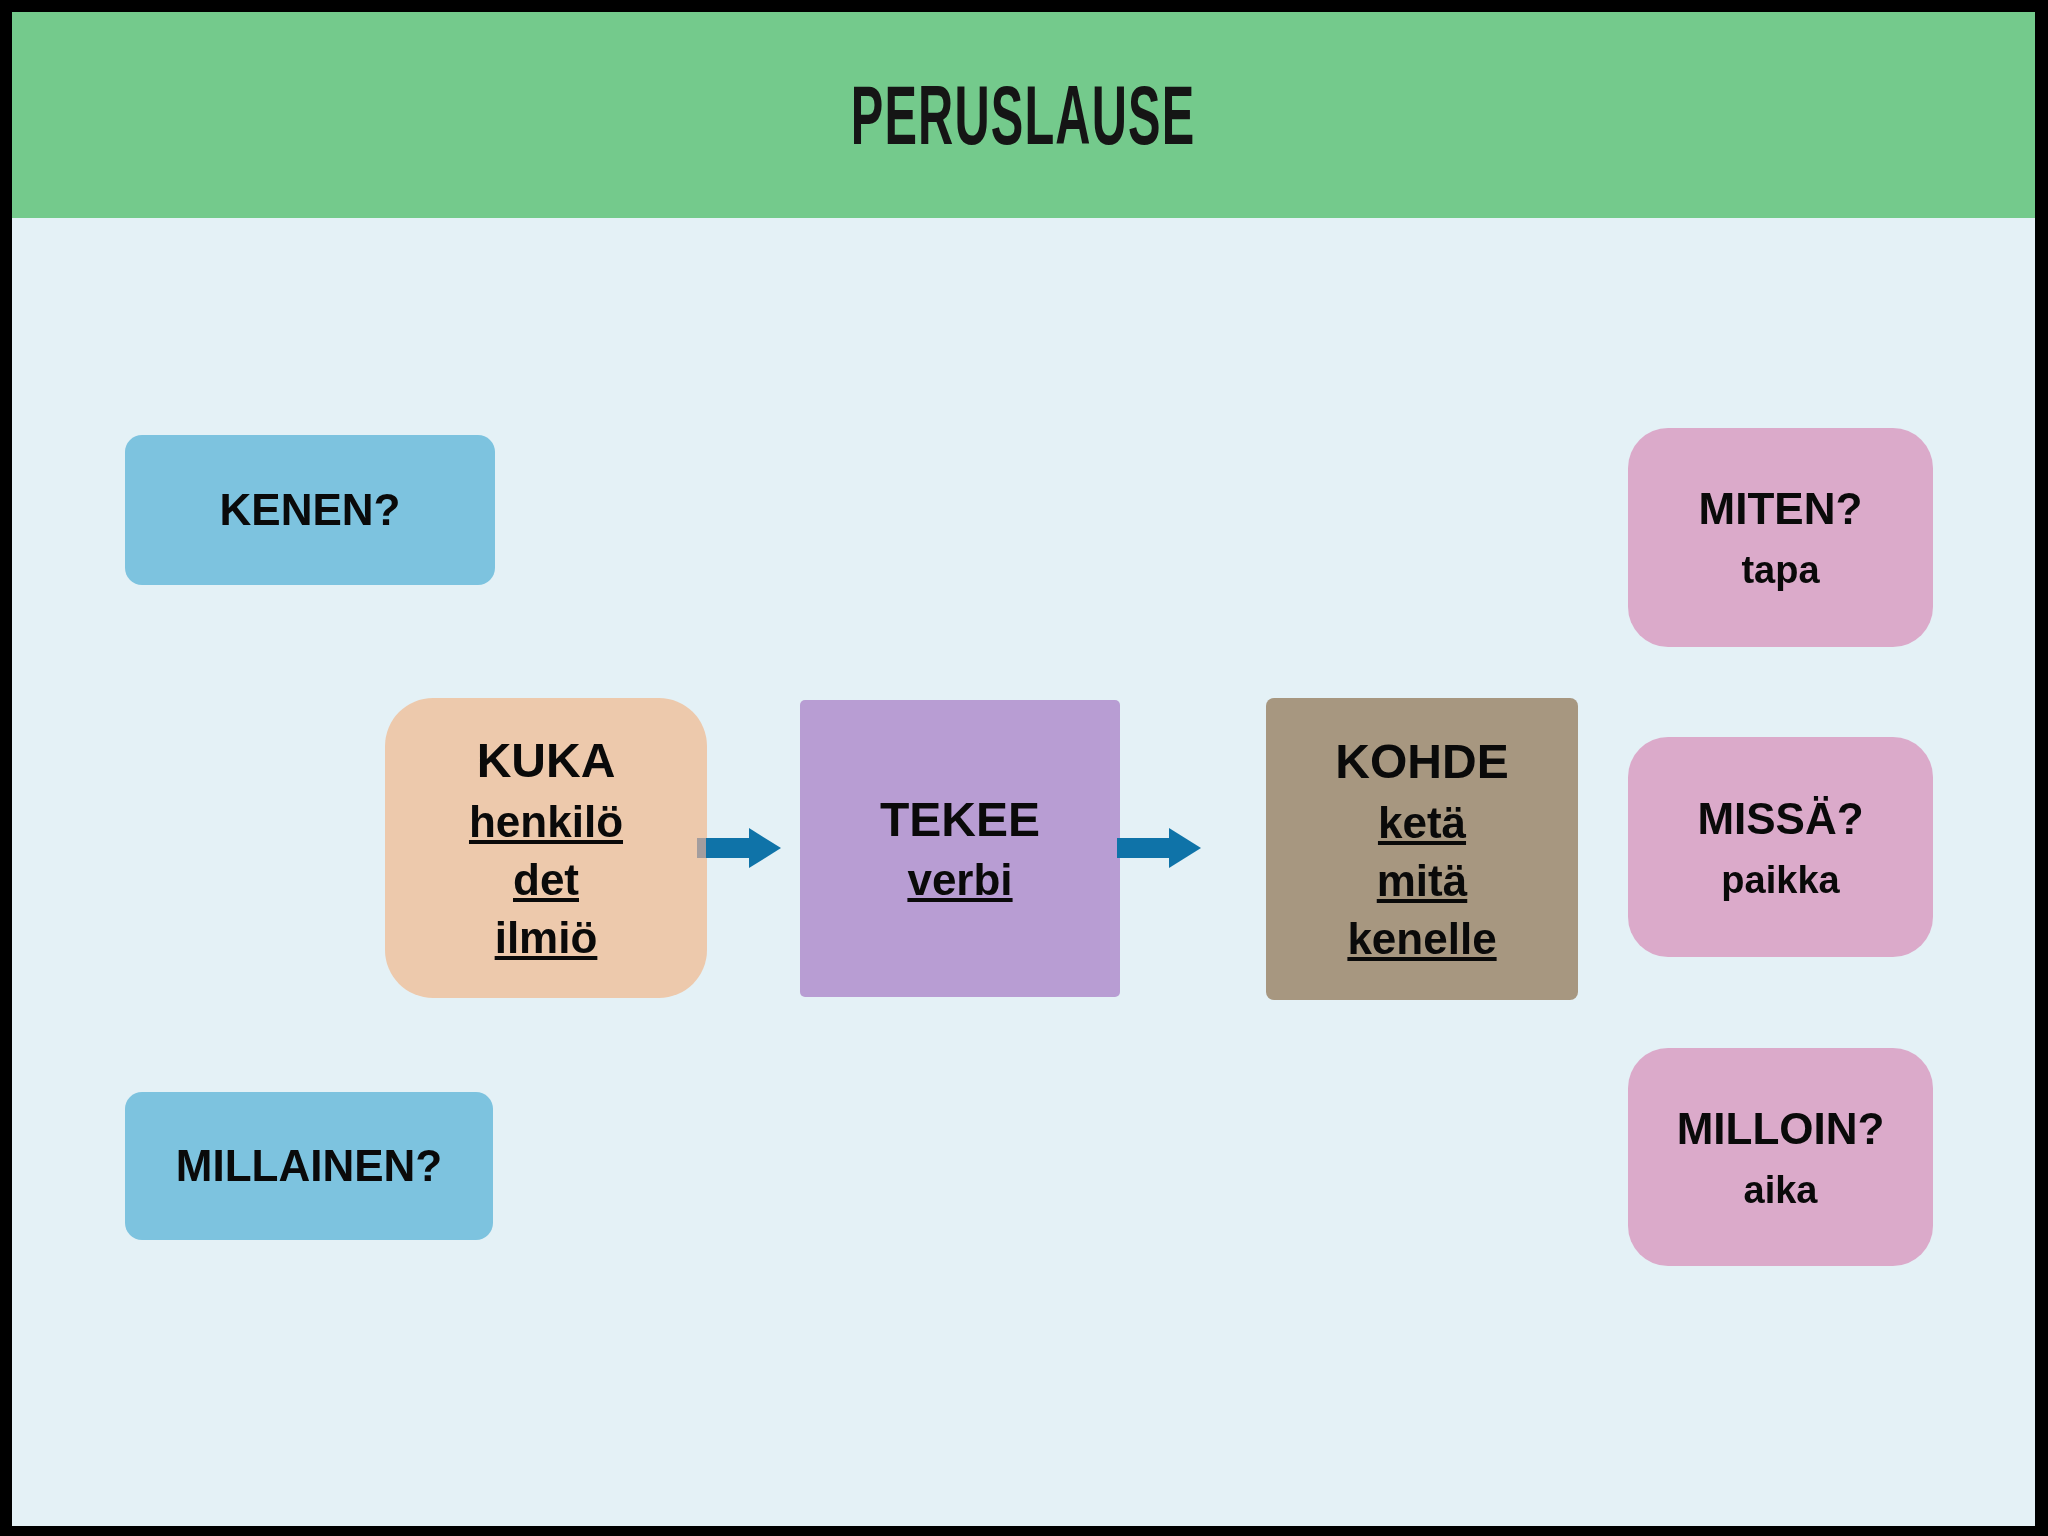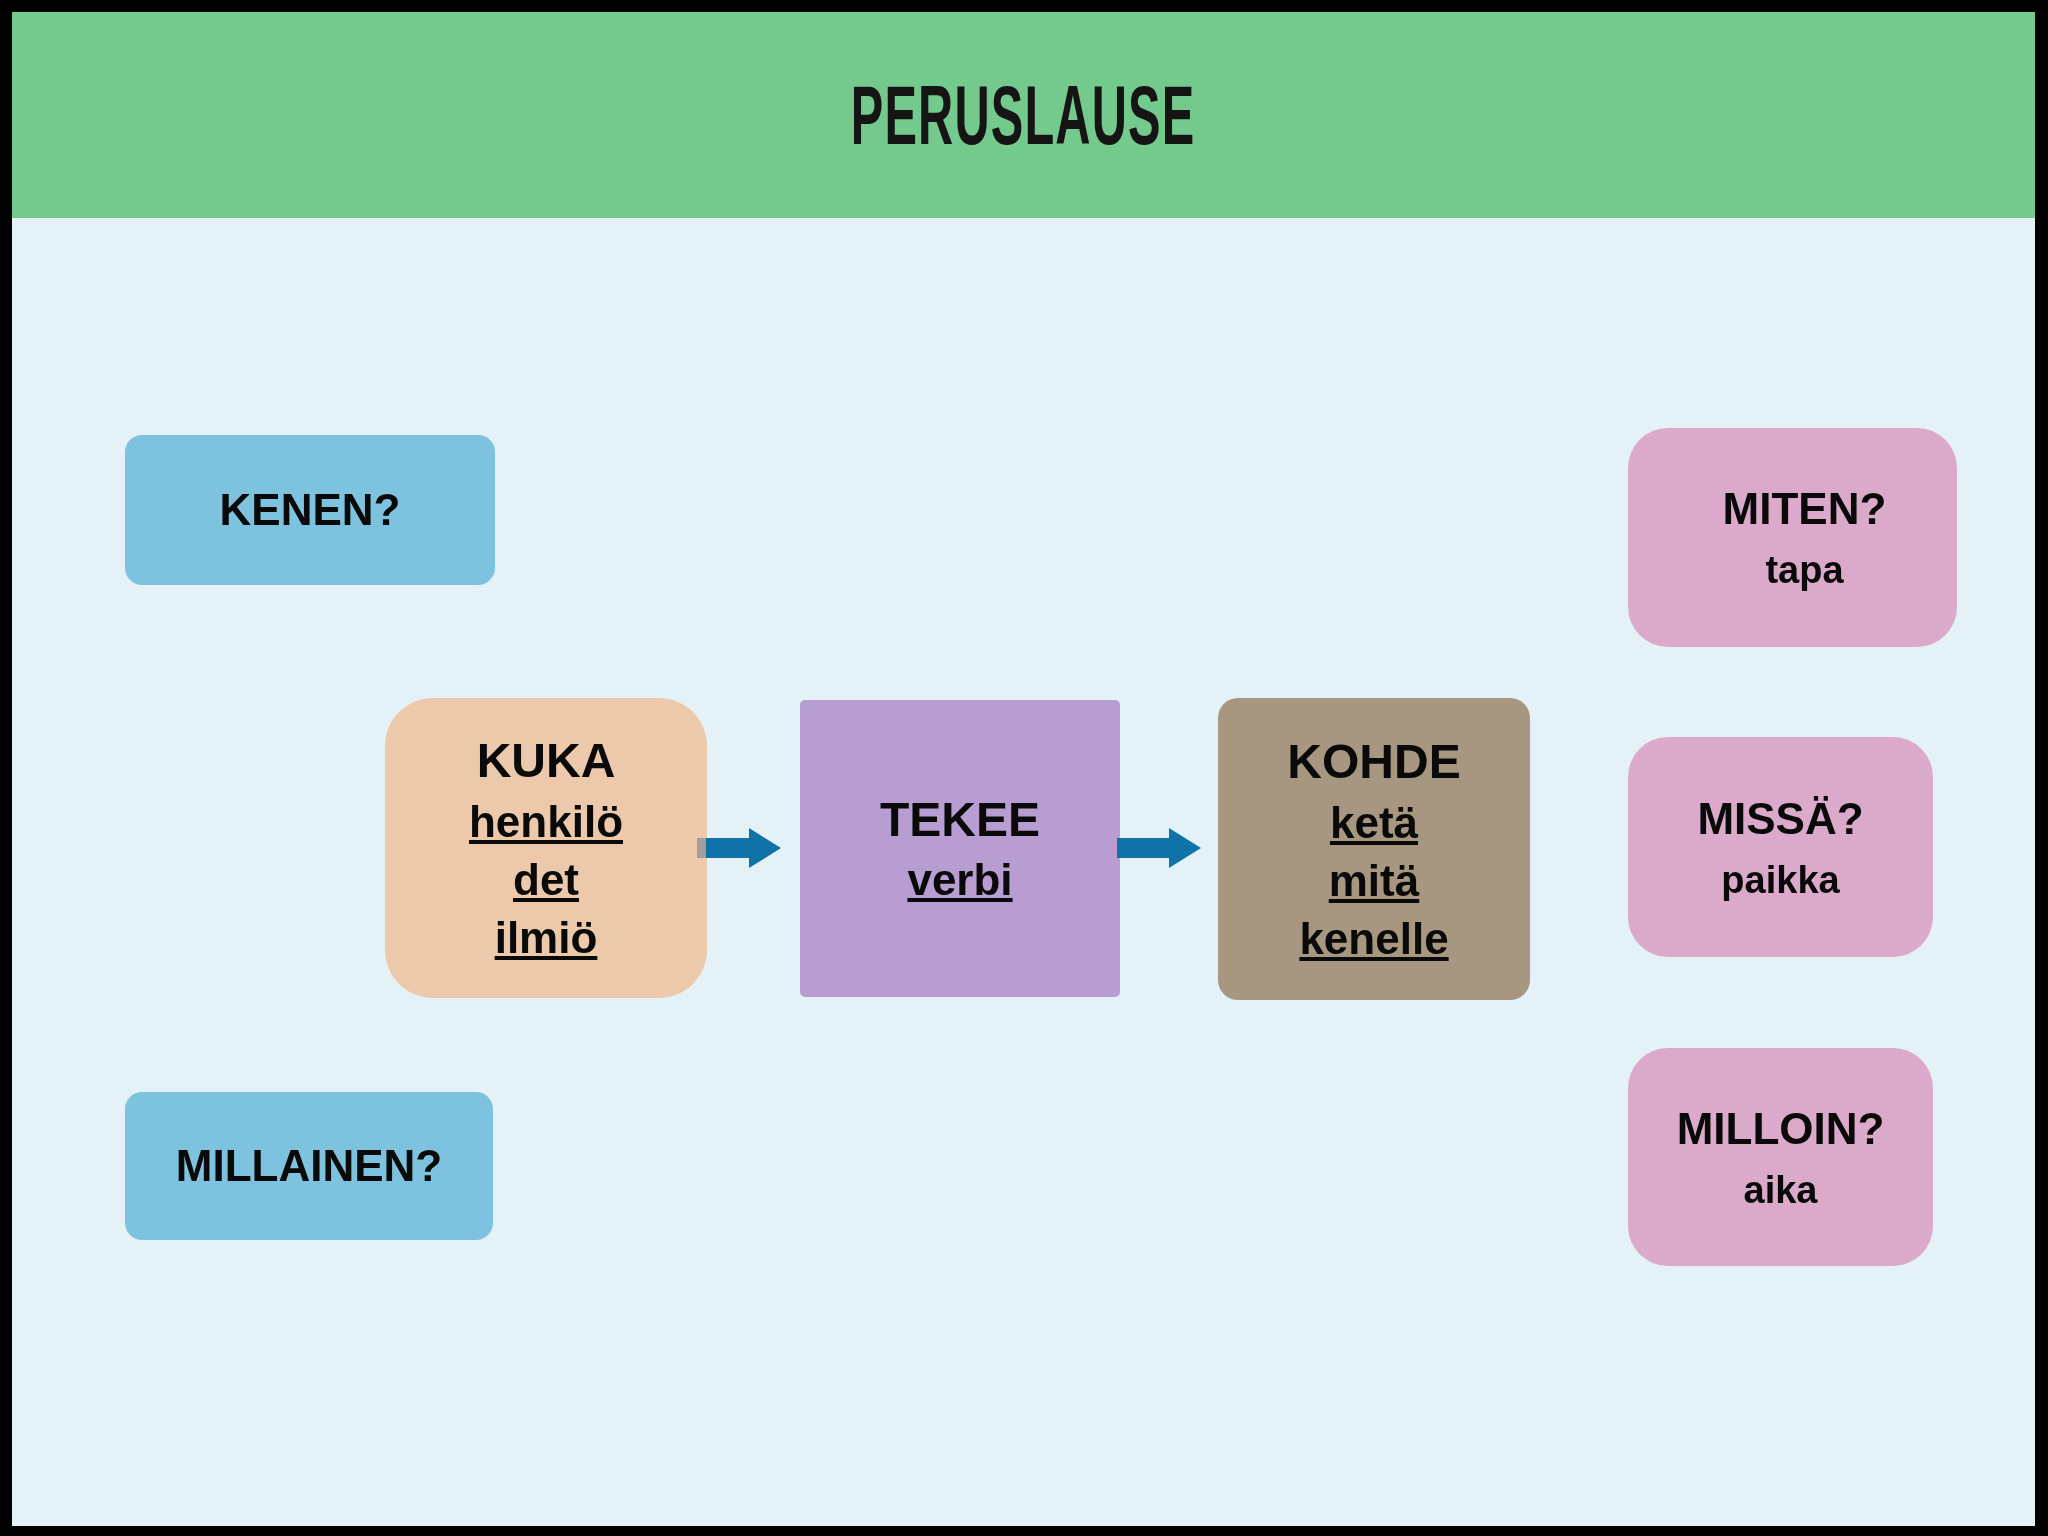--- a/index.html
+++ b/index.html
@@ -42,28 +42,28 @@
   }
   .box{
     position:absolute;
     display:flex;flex-direction:column;align-items:center;justify-content:center;
     text-align:center;font-weight:bold;color:var(--text);
   }
   .blue{background:var(--box-blue);border-radius:17px;}
   .pink{background:var(--box-pink);border-radius:40px;}
   .peach{background:var(--box-peach);border-radius:48px;}
   .purple{background:var(--box-purple);border-radius:5px;}
-  .taupe{background:var(--box-taupe);border-radius:20px;}
+  .taupe{background:var(--box-taupe);border-radius:8px;margin-left:48px;}
 
   .box-kenen{left:125px;top:435px;width:370px;height:150px;}
   .box-millainen{left:125px;top:1092px;width:368px;height:148px;}
   .box-kuka{left:385px;top:698px;width:322px;height:300px;}
   .box-tekee{left:800px;top:700px;width:320px;height:297px;}
   .box-kohde{left:1218px;top:698px;width:312px;height:302px;}
-  .box-miten{left:1628px;top:428px;width:305px;height:219px;padding-left:24px;}
+  .box-miten{left:1628px;top:428px;width:305px;height:219px;}
   .box-missa{left:1628px;top:737px;width:305px;height:220px;}
   .box-milloin{left:1628px;top:1048px;width:305px;height:218px;}
 
   .label-lg{font-size:44px;line-height:1.2;}
   .row-title{font-size:48px;line-height:1.32;}
   .row-line{font-size:44px;line-height:1.32;text-decoration:underline;}
   .side-title{font-size:44px;line-height:1.5;}
   .side-sub{font-size:38px;line-height:1.5;}
 
   .arrow{position:absolute;width:84px;height:40px;}

